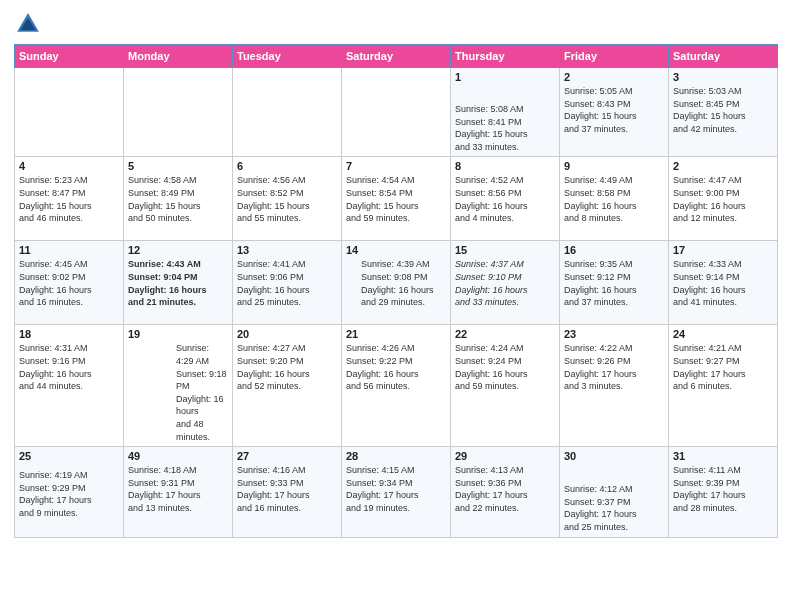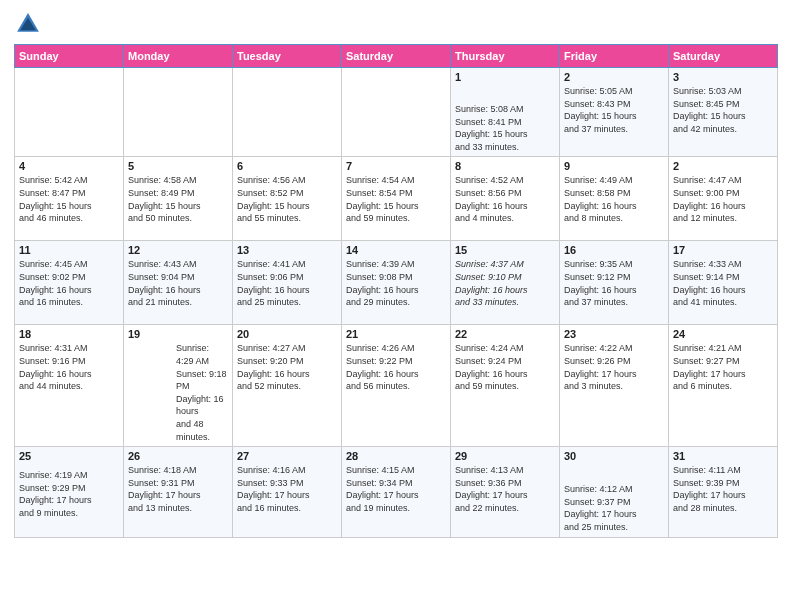--- a/index.html
+++ b/index.html
@@ -151,21 +151,21 @@
             <span class="day-number">3</span>
             <div class="day-info" style="white-space: pre-line;">Sunrise: 5:03 AM
 Sunset: 8:45 PM
 Daylight: 15 hours
 and 42 minutes.</div>
           </td>
         </tr>
         <tr>
           <td>
             <span class="day-number">4</span>
-            <div class="day-info" style="white-space: pre-line;">Sunrise: 5:42 AM
+            <div class="day-info" style="white-space: pre-line;">Sunrise: 5:23 AM
 Sunset: 8:47 PM
 Daylight: 15 hours
 and 46 minutes.</div>
           </td>
           <td>
             <span class="day-number">5</span>
             <div class="day-info" style="white-space: pre-line;">Sunrise: 4:58 AM
 Sunset: 8:49 PM
 Daylight: 15 hours
 and 50 minutes.</div>
@@ -209,35 +209,35 @@
         <tr>
           <td>
             <span class="day-number">11</span>
             <div class="day-info" style="white-space: pre-line;">Sunrise: 4:45 AM
 Sunset: 9:02 PM
 Daylight: 16 hours
 and 16 minutes.</div>
           </td>
           <td>
             <span class="day-number">12</span>
-            <div class="day-info" style="white-space: pre-line;">Sunrise: 4:43 AM
+            <div class="day-info" style="white-space: pre-line; font-weight: bold;">Sunrise: 4:43 AM
 Sunset: 9:04 PM
 Daylight: 16 hours
 and 21 minutes.</div>
           </td>
           <td>
             <span class="day-number">13</span>
             <div class="day-info" style="white-space: pre-line;">Sunrise: 4:41 AM
 Sunset: 9:06 PM
 Daylight: 16 hours
 and 25 minutes.</div>
           </td>
           <td>
             <span class="day-number">14</span>
-            <div class="day-info" style="white-space: pre-line;">Sunrise: 4:39 AM
+            <div class="day-info" style="white-space: pre-line; margin-left: 15px;">Sunrise: 4:39 AM
 Sunset: 9:08 PM
 Daylight: 16 hours
 and 29 minutes.</div>
           </td>
           <td>
             <span class="day-number">15</span>
             <div class="day-info" style="white-space: pre-line; font-style: italic;">Sunrise: 4:37 AM
 Sunset: 9:10 PM
 Daylight: 16 hours
 and 33 minutes.</div>
@@ -310,21 +310,21 @@
         </tr>
         <tr>
           <td>
             <span class="day-number">25</span>
             <div class="day-info" style="white-space: pre-line; margin-top: 7px;">Sunrise: 4:19 AM
 Sunset: 9:29 PM
 Daylight: 17 hours
 and 9 minutes.</div>
           </td>
           <td>
-            <span class="day-number">26</span>
+            <span class="day-number">49</span>
             <div class="day-info" style="white-space: pre-line;">Sunrise: 4:18 AM
 Sunset: 9:31 PM
 Daylight: 17 hours
 and 13 minutes.</div>
           </td>
           <td>
             <span class="day-number">27</span>
             <div class="day-info" style="white-space: pre-line;">Sunrise: 4:16 AM
 Sunset: 9:33 PM
 Daylight: 17 hours

